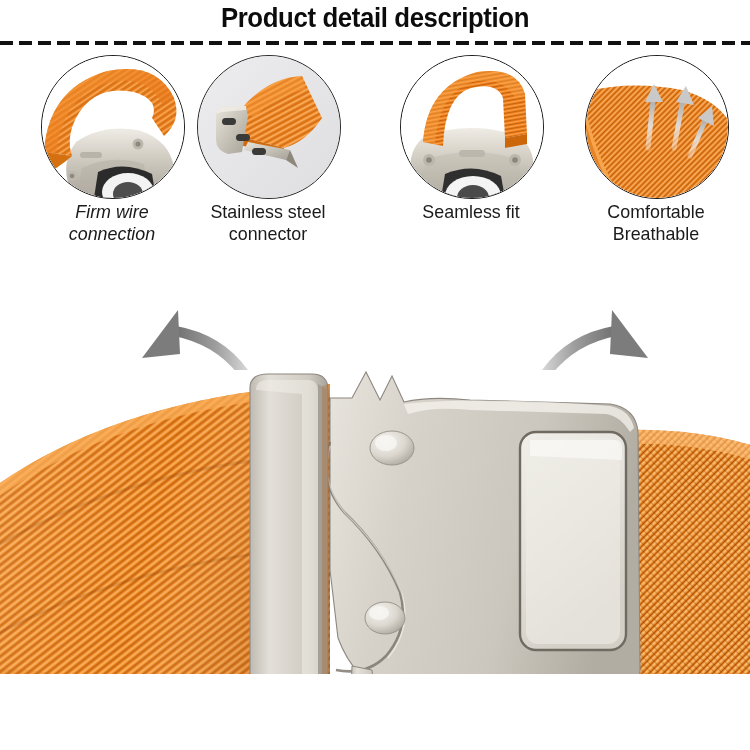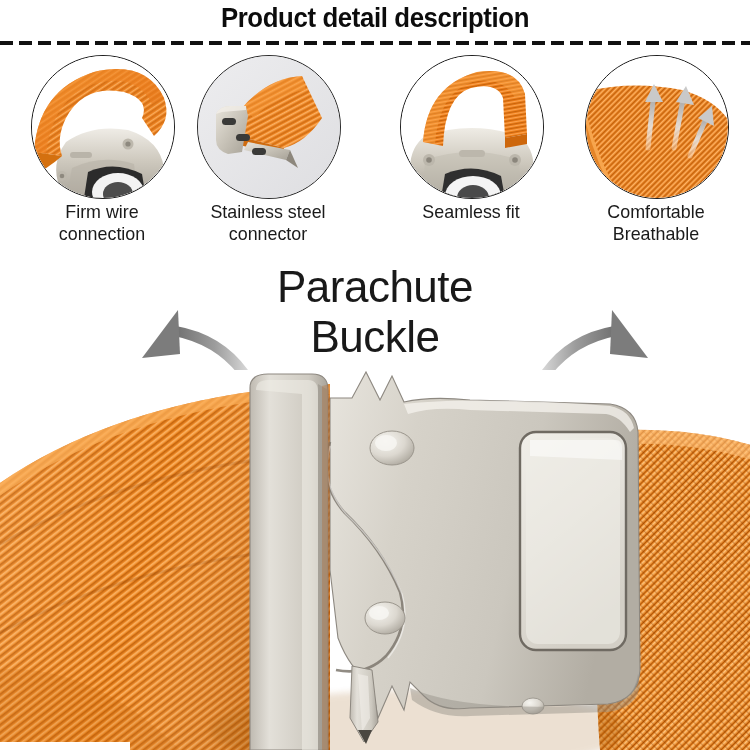--- a/index.html
+++ b/index.html
@@ -10,21 +10,21 @@
   body {
     width: 750px;
     height: 750px;
     overflow: hidden;
     font-family: "Liberation Sans", sans-serif;
     position: relative;
   }
   #page {
     position: relative;
     width: 750px;
-    height: 750px;
+    height: 674px;
     background: #ffffff;
     overflow: hidden;
   }
 
   
   .header-title {
     position: absolute;
     top: 2px;
     left: 0;
     width: 750px;
@@ -55,21 +55,21 @@
     left: 0;
     width: 750px;
     height: 200px;
   }
   .feature {
     position: absolute;
     top: 0;
     width: 188px;
     height: 200px;
   }
-  .feature.f0 { left: 8px; }
+  .feature.f0 { left: 18px; font-style: italic; }
   .feature.f1 { left: 174px; }
   .feature.f2 { left: 377px; }
   .feature.f3 { left: 562px; }
 
   .circle {
     position: absolute;
     top: 0;
     left: 50%;
     margin-left: -71px;
     width: 142px;
@@ -334,24 +334,20 @@
         </div>
       </div>
       <div class="caption">
         <div>Comfortable</div>
         <div>Breathable</div>
       </div>
     </div>
 
   </div>
 
-  <div class="buckle-title">
-    <div>Parachute</div>
-    <div>Buckle</div>
-  </div>
 
   <svg class="arrow-left" width="120" height="80" viewBox="0 0 120 80">
     <defs>
       <linearGradient id="alg" x1="1" y1="0" x2="0" y2="0">
         <stop offset="0" stop-color="#d8d8d8"></stop>
         <stop offset="0.45" stop-color="#9c9c9c"></stop>
         <stop offset="1" stop-color="#6f6f6f"></stop>
       </linearGradient>
     </defs>
     <path d="M118 72 Q92 36 46 28 L44 38 Q84 46 108 76 Z" fill="url(#alg)"></path>

